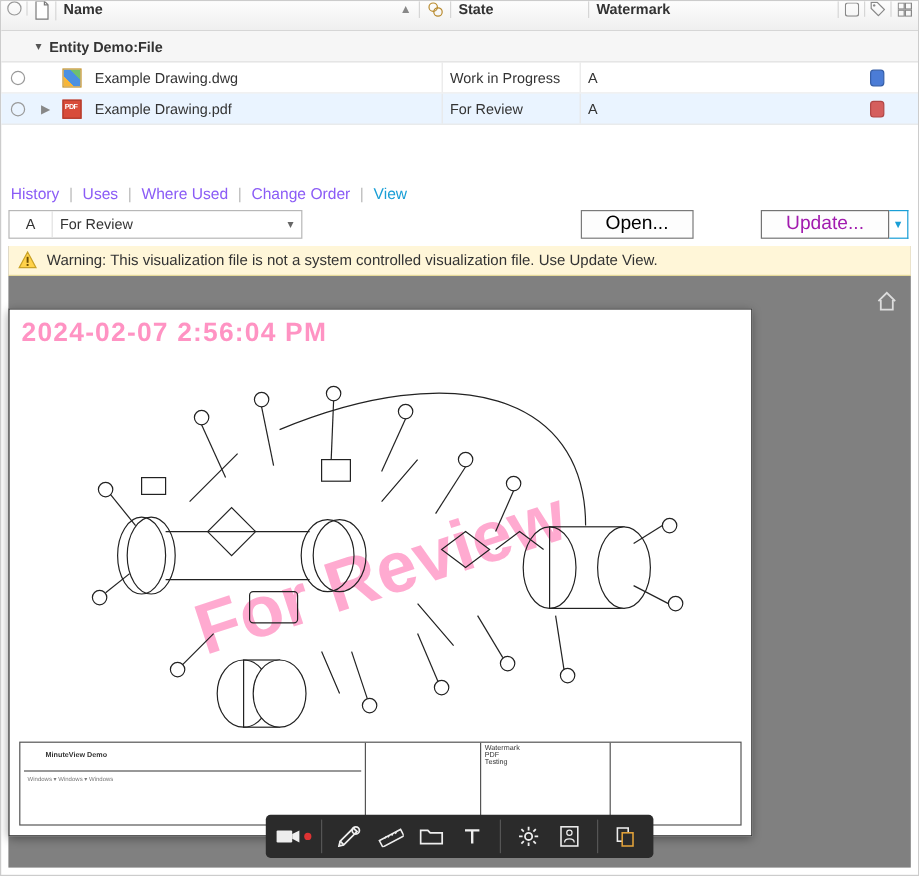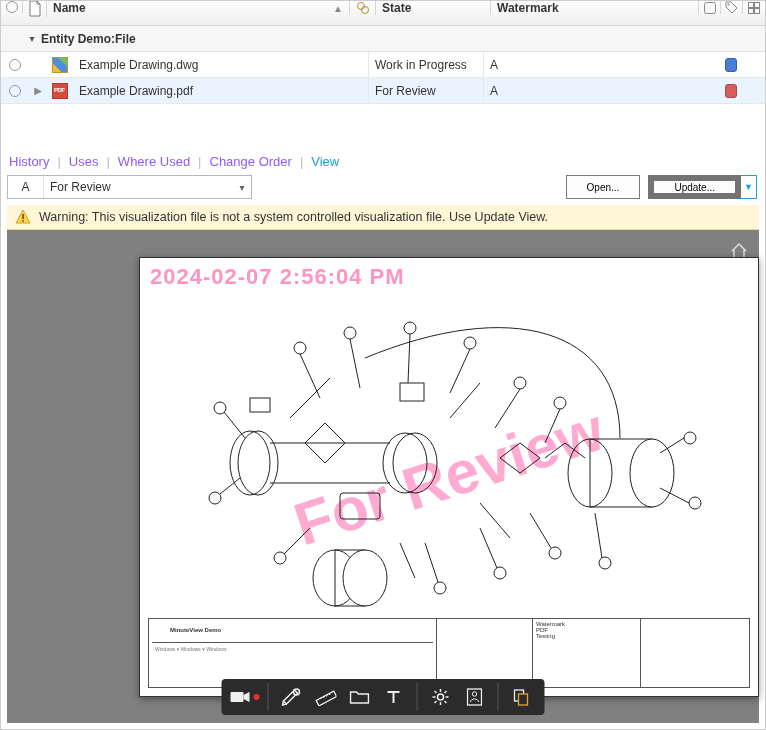--- a/index.html
+++ b/index.html
@@ -51,32 +51,32 @@
   .tabs a { color:#8b5cf6; cursor:pointer; }
   .tabs a.active { color:#1a9fd6; }
 
   
   .rev-bar { display:flex; align-items:center; padding:0 8px 6px 6px; gap:8px; }
   .rev-select { width:245px; height:24px; border:1px solid #b7b7b7; display:flex; align-items:center; justify-content:space-between; cursor:default; }
   .rev-code { width:36px; text-align:center; border-right:1px solid #e2e2e2; height:100%; line-height:22px; }
   .rev-state { flex:1; padding-left:6px; }
   .rev-dd { width:18px; text-align:center; color:#666; font-size:10px; }
   .flex-spacer { flex:1 1 auto; }
-  .btn { height:24px; border:1px solid #7a7a7a; background:#fdfdfd; padding:0 20px; cursor:pointer; font-size:10px; }
-  .btn.update { border:6px solid #737373; color:#000000; }
+  .btn { height:24px; border:1px solid #7a7a7a; background:#fdfdfd; padding:0 20px; cursor:pointer; font-size:16px; }
+  .btn.update { border:1px solid #737373; color:#a21caf;margin-left:48px; }
   .btn-split { display:flex; }
   .btn-split .arrow { width:16px; border:1px solid #1a9fd6; border-left:none; display:flex; align-items:center; justify-content:center; font-size:9px; color:#1a9fd6; cursor:pointer; }
 
   
   .viewer { flex:1 1 auto; background:#808080; margin:0 6px 6px 6px; position:relative; display:flex; flex-direction:column; }
   .warning-bar { background:#fff6d8; border-bottom:1px solid #e5d99a; display:flex; align-items:center; padding:4px 8px; gap:8px; font-size:12.5px; color:#333; }
   .warn-icon { width:16px; height:16px; }
   .home-btn { position:absolute; right:10px; top:36px; width:20px; height:20px; color:#ddd; cursor:pointer; }
 
-  .canvas-wrap { flex:1; display:flex; align-items:center; justify-content:flex-end; }
+  .canvas-wrap { flex:1; display:flex; align-items:center; justify-content:flex-start; }
   .page { background:#fff; width:620px; height:440px; position:relative; box-shadow:0 2px 8px rgba(0,0,0,0.4); border:1px solid #333; }
   .page .timestamp { position:absolute; top:6px; left:10px; color:#ff66aa; font-weight:bold; font-size:22px; font-family:Arial; letter-spacing:1px; opacity:0.7; }
   .page .watermark { position:absolute; left:50%; top:50%; transform:translate(-50%,-50%) rotate(-18deg); color:#ff66aa; font-weight:bold; font-size:60px; opacity:0.55; white-space:nowrap; font-family:Arial; }
   .page .drawing { position:absolute; top:30px; left:10px; right:10px; height:330px; }
   .page .titleblock { position:absolute; bottom:8px; left:8px; right:8px; height:70px; border-top:1px solid #555; border-left:1px solid #555; border-right:1px solid #555; border-bottom:1px solid #555; display:flex; }
   .tb-col { border-right:1px solid #555; font-size:6px; color:#333; padding:2px 3px; }
 
   
   .viewer-toolbar { position:absolute; bottom:8px; left:50%; transform:translateX(-50%); background:#2b2b2b; border-radius:4px; display:flex; }
   .vt-group { display:flex; align-items:center; padding:4px 6px; }

